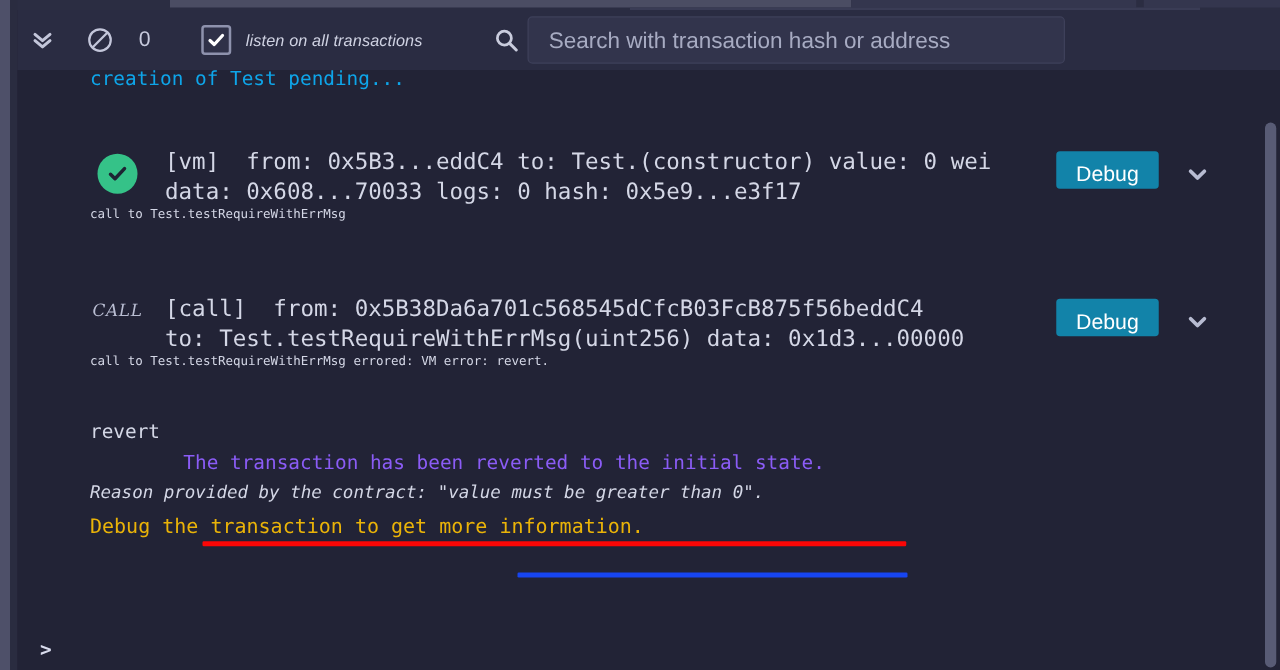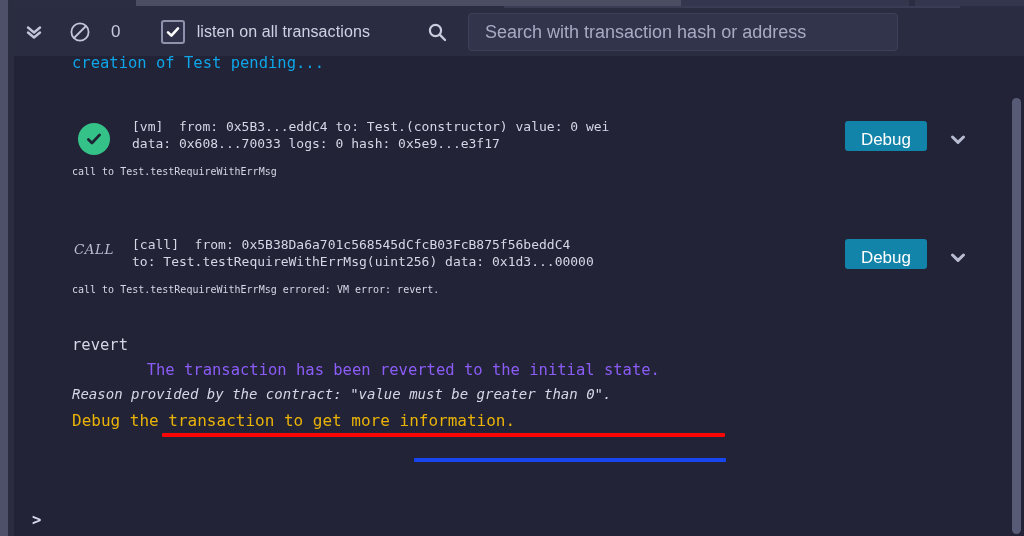--- a/index.html
+++ b/index.html
@@ -107,30 +107,31 @@
     border-radius: 3px;
     background: #2f3148;
     display: flex;
     align-items: center;
     justify-content: center;
     flex: 0 0 auto;
   }
   .checkbox svg { display: block; }
   .tb-check-label {
     color: #cfd2e2;
-    font-size: 16px;
+    font-size: 13px;
     letter-spacing: 0.1px;
     white-space: nowrap;
+    font-style: italic;
   }
   .tb-search-icon {
     margin-left: 50px;
     color: #c9ccdd;
   }
   .search-box {
-    margin-left: 14px;
+    margin-left: 0;
     width: 430px;
     height: 38px;
     background: #32344c;
     border: 1px solid #3e405a;
     border-radius: 4px;
     display: flex;
     align-items: center;
     padding: 0 14px;
     box-sizing: border-box;
   }
@@ -206,21 +207,21 @@
     letter-spacing: 0.5px;
     text-align: center;
   }
 
   .tx-detail {
     position: absolute;
     left: 118px;
     top: 4px;
     white-space: pre;
     line-height: 1.32;
-    font-size: 13px;
+    font-size: 18px;
     color: #d4d7e6;
   }
   .tx-summary {
     position: absolute;
     left: 58px;
     top: 52px;
     white-space: pre;
     font-size: 10px;
     color: #d4d7e6;
   }

